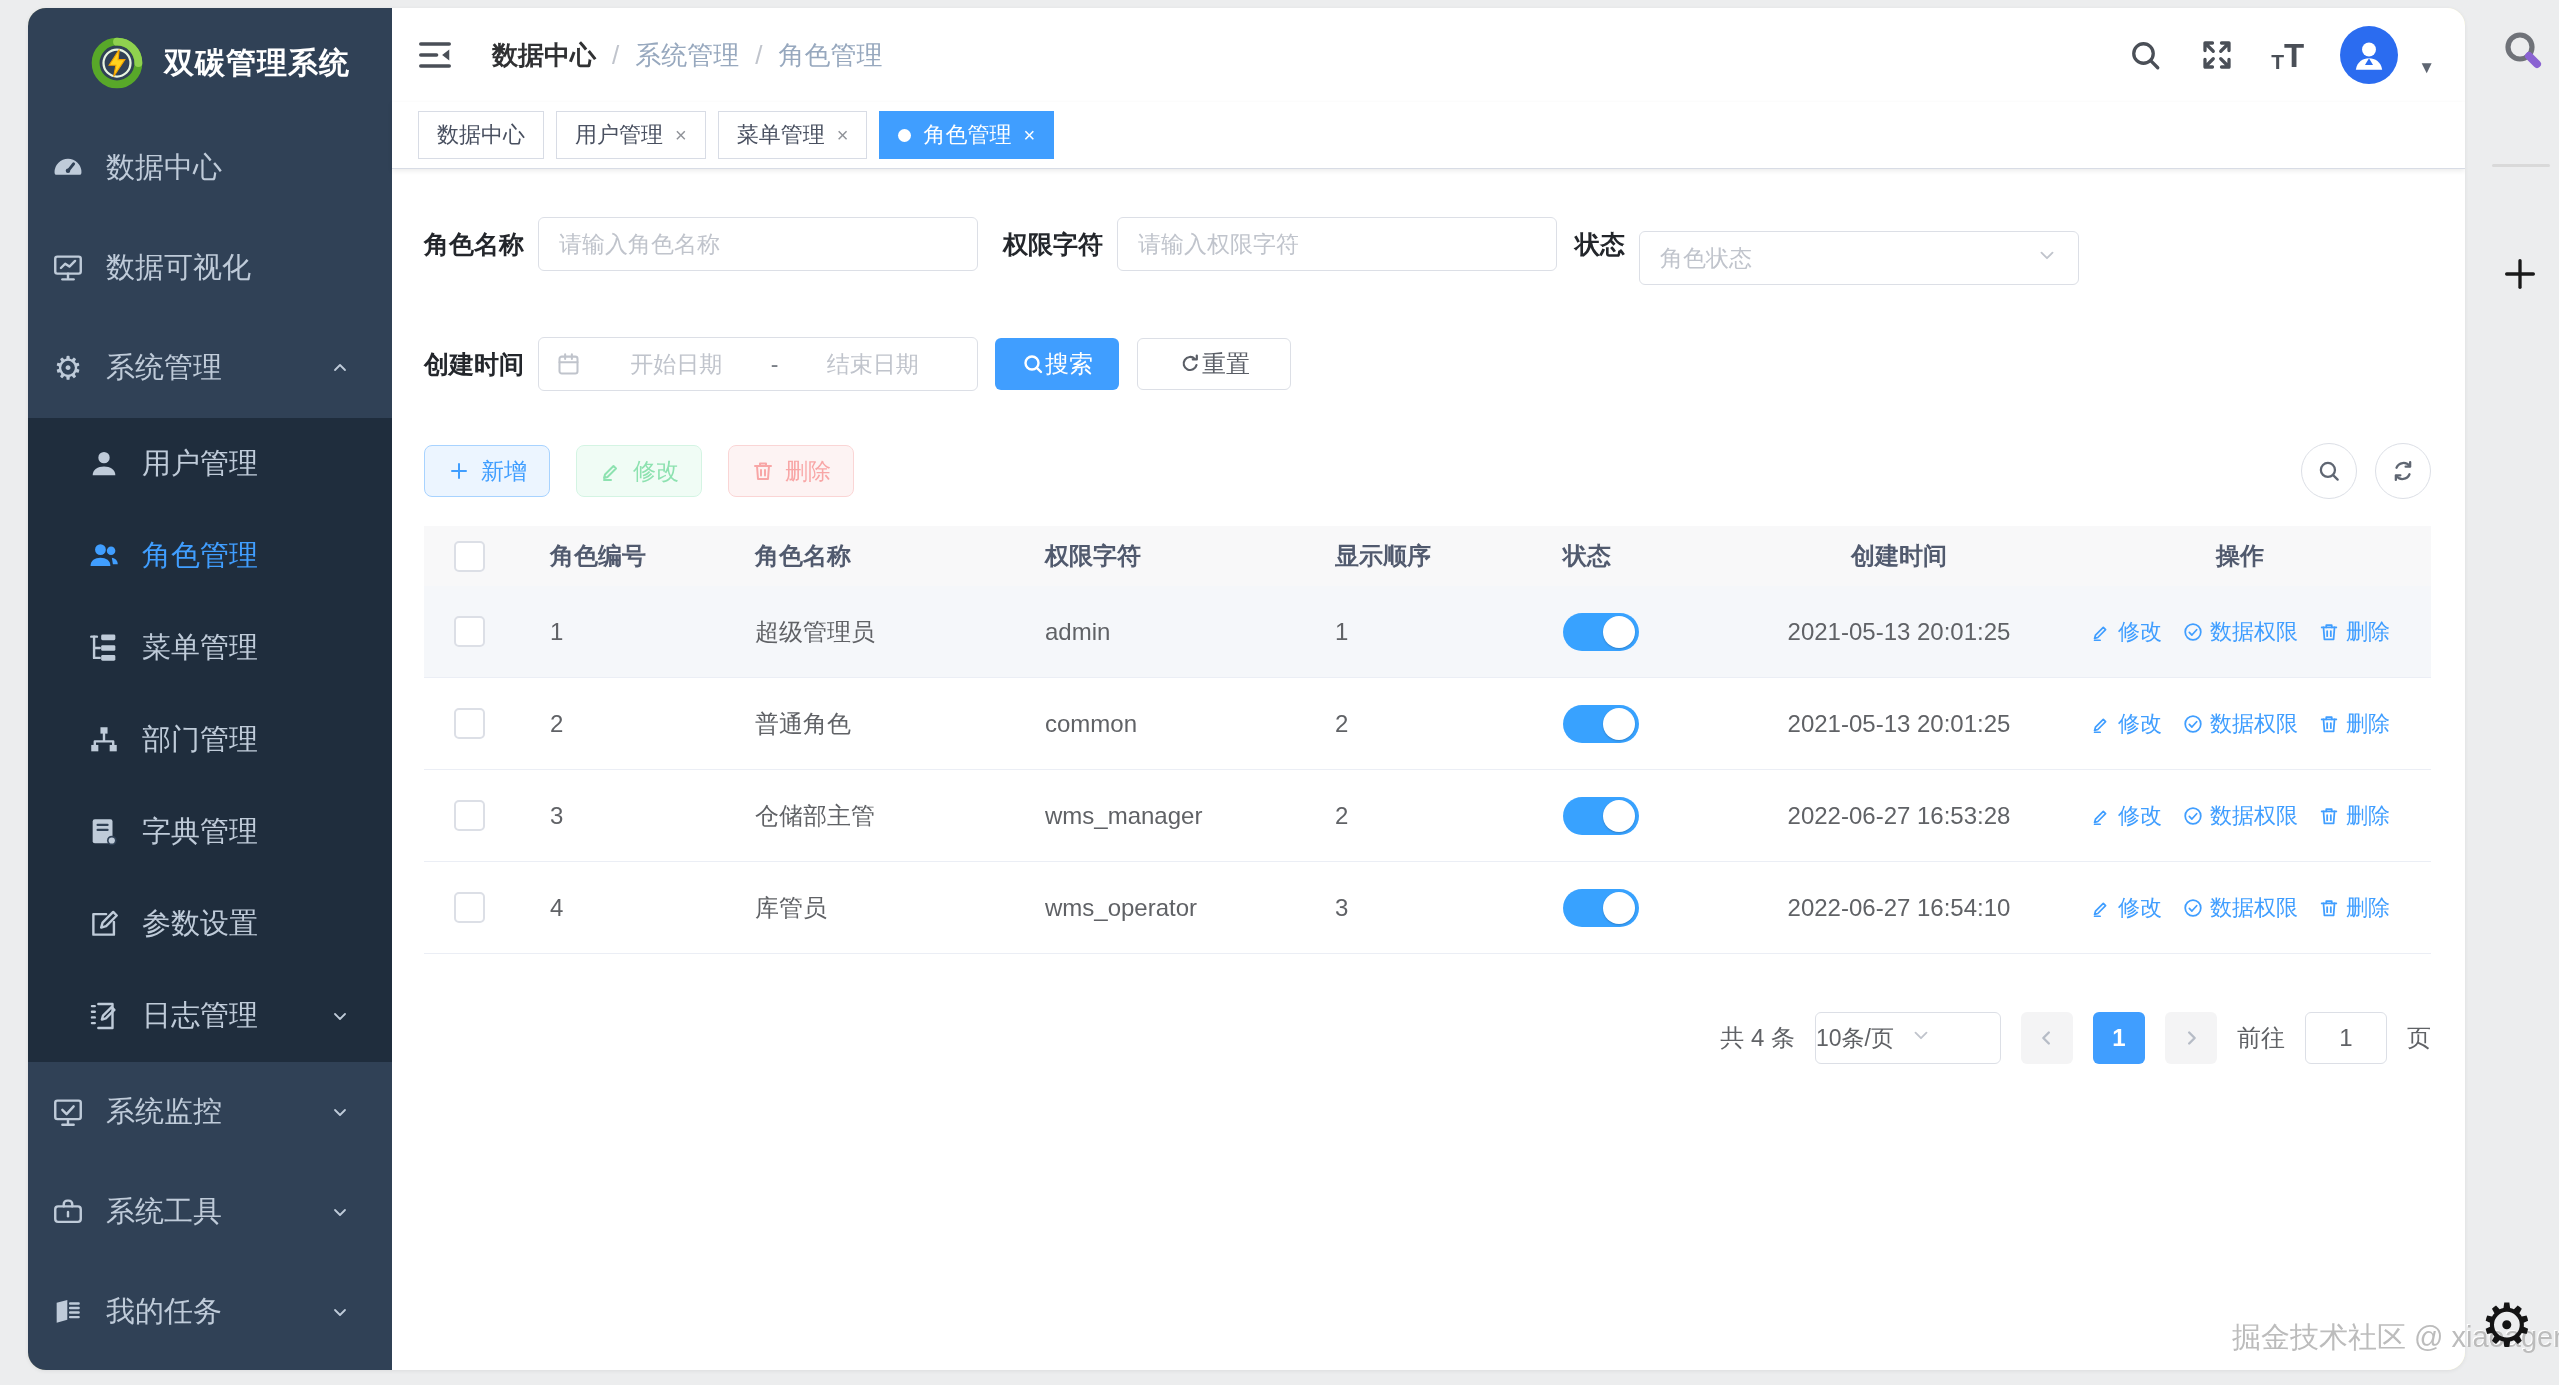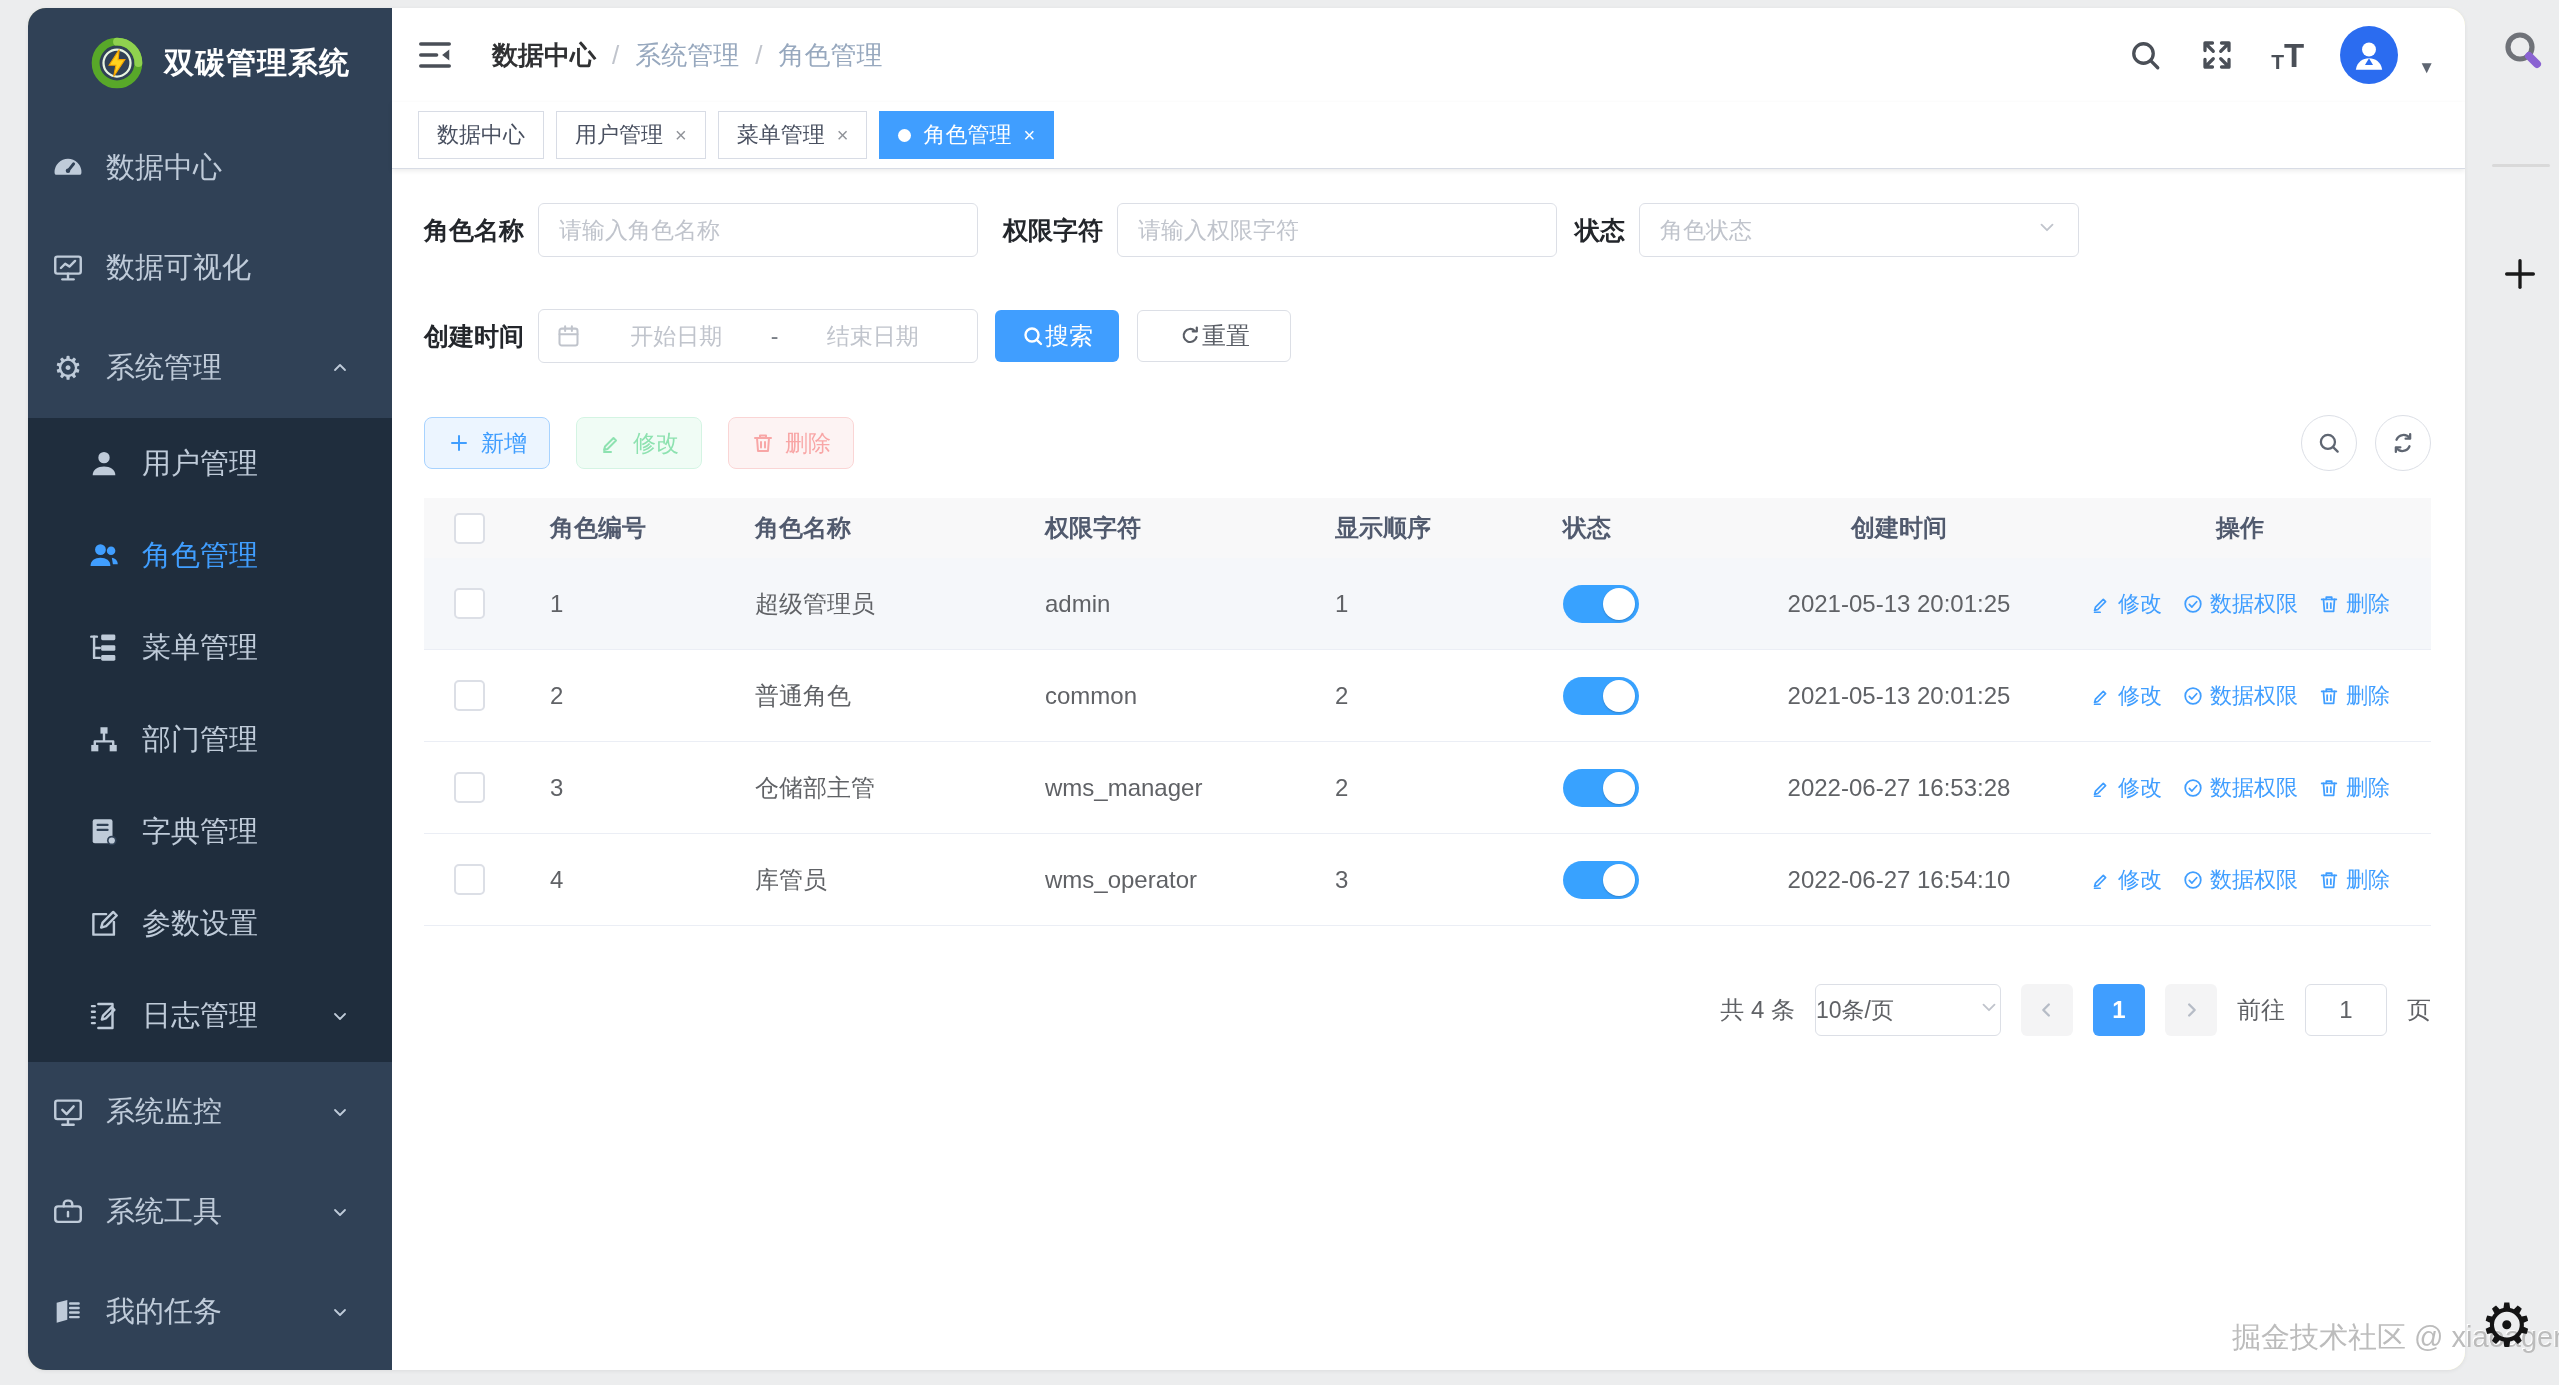--- a/index.html
+++ b/index.html
@@ -55,21 +55,21 @@
   .tab .tab-x{font-size:20px;color:#909399;line-height:1;}
   .tab.active{background:#409eff;border-color:#409eff;color:#fff;}
   .tab.active .dot{display:block;}
   .tab.active .tab-x{color:#fff;}
   
   .content{flex:1;padding:34px 34px 0 32px;position:relative;}
   .frow{display:flex;align-items:center;margin-bottom:52px;}
   .flabel{font-size:25px;font-weight:700;color:#23262b;margin-right:14px;white-space:nowrap;}
   .finput{height:54px;width:440px;border:1px solid #dcdfe6;border-radius:6px;background:#fff;display:flex;align-items:center;padding:0 20px;box-sizing:border-box;font-size:23px;color:#c0c4cc;cursor:text;}
   .finput .ph{color:#c0c4cc;}
-  .fselect{justify-content:space-between;cursor:pointer;}
+  .fselect{justify-content:space-between;cursor:pointer;margin-top:28px;}
   .chev-small svg{width:22px;height:22px;stroke:#c0c4cc;fill:none;stroke-width:2;stroke-linecap:round;stroke-linejoin:round;}
   .g2{margin-left:25px;}
   .g3{margin-left:18px;}
   .date-input{gap:0;padding:0 16px;cursor:pointer;}
   .date-input .cal{display:flex;margin-right:6px;}
   .date-input .cal svg{width:27px;height:27px;stroke:#c0c4cc;fill:none;stroke-width:1.8;stroke-linecap:round;}
   .date-input .dph{flex:1;text-align:center;color:#c0c4cc;}
   .date-input .dsep{color:#7a7f87;padding:0 6px;}
   .btn{display:flex;align-items:center;justify-content:center;border-radius:6px;cursor:pointer;box-sizing:border-box;white-space:nowrap;}
   .btn svg{stroke-linecap:round;stroke-linejoin:round;fill:none;}
@@ -102,21 +102,21 @@
   tbody td.st{padding-left:24px;}
   tr.hovered td{background:#f5f7fa;}
   .checkbox{width:27px;height:27px;border:2px solid #dcdfe6;border-radius:5px;background:#fff;display:inline-block;vertical-align:middle;cursor:pointer;}
   .switch{width:76px;height:38px;border-radius:19px;background:#38a2ff;position:relative;display:inline-block;vertical-align:middle;cursor:pointer;}
   .switch .knob{position:absolute;right:4px;top:3px;width:32px;height:32px;border-radius:50%;background:#fff;box-shadow:0 1px 2px rgba(0,0,0,.2);}
   .ops{display:flex;align-items:center;justify-content:center;gap:20px;}
   .op{display:flex;align-items:center;gap:6px;color:#409eff;font-size:22px;cursor:pointer;white-space:nowrap;}
   .op svg{width:22px;height:22px;stroke:#409eff;fill:none;stroke-width:1.9;stroke-linecap:round;stroke-linejoin:round;}
   
   .pager{display:flex;align-items:center;justify-content:flex-end;gap:20px;margin-top:58px;font-size:24px;color:#606266;}
-  .psel{width:184px;height:50px;border:1px solid #dcdfe6;border-radius:6px;display:flex;align-items:center;justify-content:space-between;gap:16px;font-size:23px;color:#606266;cursor:pointer;}
+  .psel{width:184px;height:50px;border:1px solid #dcdfe6;border-radius:6px;display:flex;align-items:center;justify-content:flex-start;gap:16px;font-size:23px;color:#606266;cursor:pointer;}
   .pbtn{width:52px;height:52px;border-radius:6px;background:#f4f4f5;display:flex;align-items:center;justify-content:center;cursor:pointer;}
   .pbtn svg{width:22px;height:22px;stroke:#b6bcc6;fill:none;stroke-width:2.6;stroke-linecap:round;stroke-linejoin:round;}
   .pcur{width:52px;height:52px;border-radius:6px;background:#409eff;color:#fff;font-weight:700;display:flex;align-items:center;justify-content:center;cursor:pointer;}
   .goto-input{width:80px;height:50px;border:1px solid #dcdfe6;border-radius:6px;display:flex;align-items:center;justify-content:center;color:#606266;cursor:text;}
   
   .watermark{position:absolute;left:2232px;top:1318px;font-size:29px;color:#bcbcbc;text-shadow:-1px -1px 0 #fff;z-index:5;white-space:nowrap;}
   .gear-float{position:absolute;left:2480px;top:1296px;font-size:60px;color:#141414;z-index:6;cursor:pointer;line-height:1;}
   .strip-divider{position:absolute;left:2492px;top:164px;width:58px;height:3px;background:#d9d9d9;border-radius:2px;}
   .strip-plus{position:absolute;left:2496px;top:250px;width:48px;height:48px;display:flex;align-items:center;justify-content:center;cursor:pointer;}
   .strip-plus svg{width:40px;height:40px;stroke:#1a1a1a;stroke-width:2;fill:none;stroke-linecap:round;}

